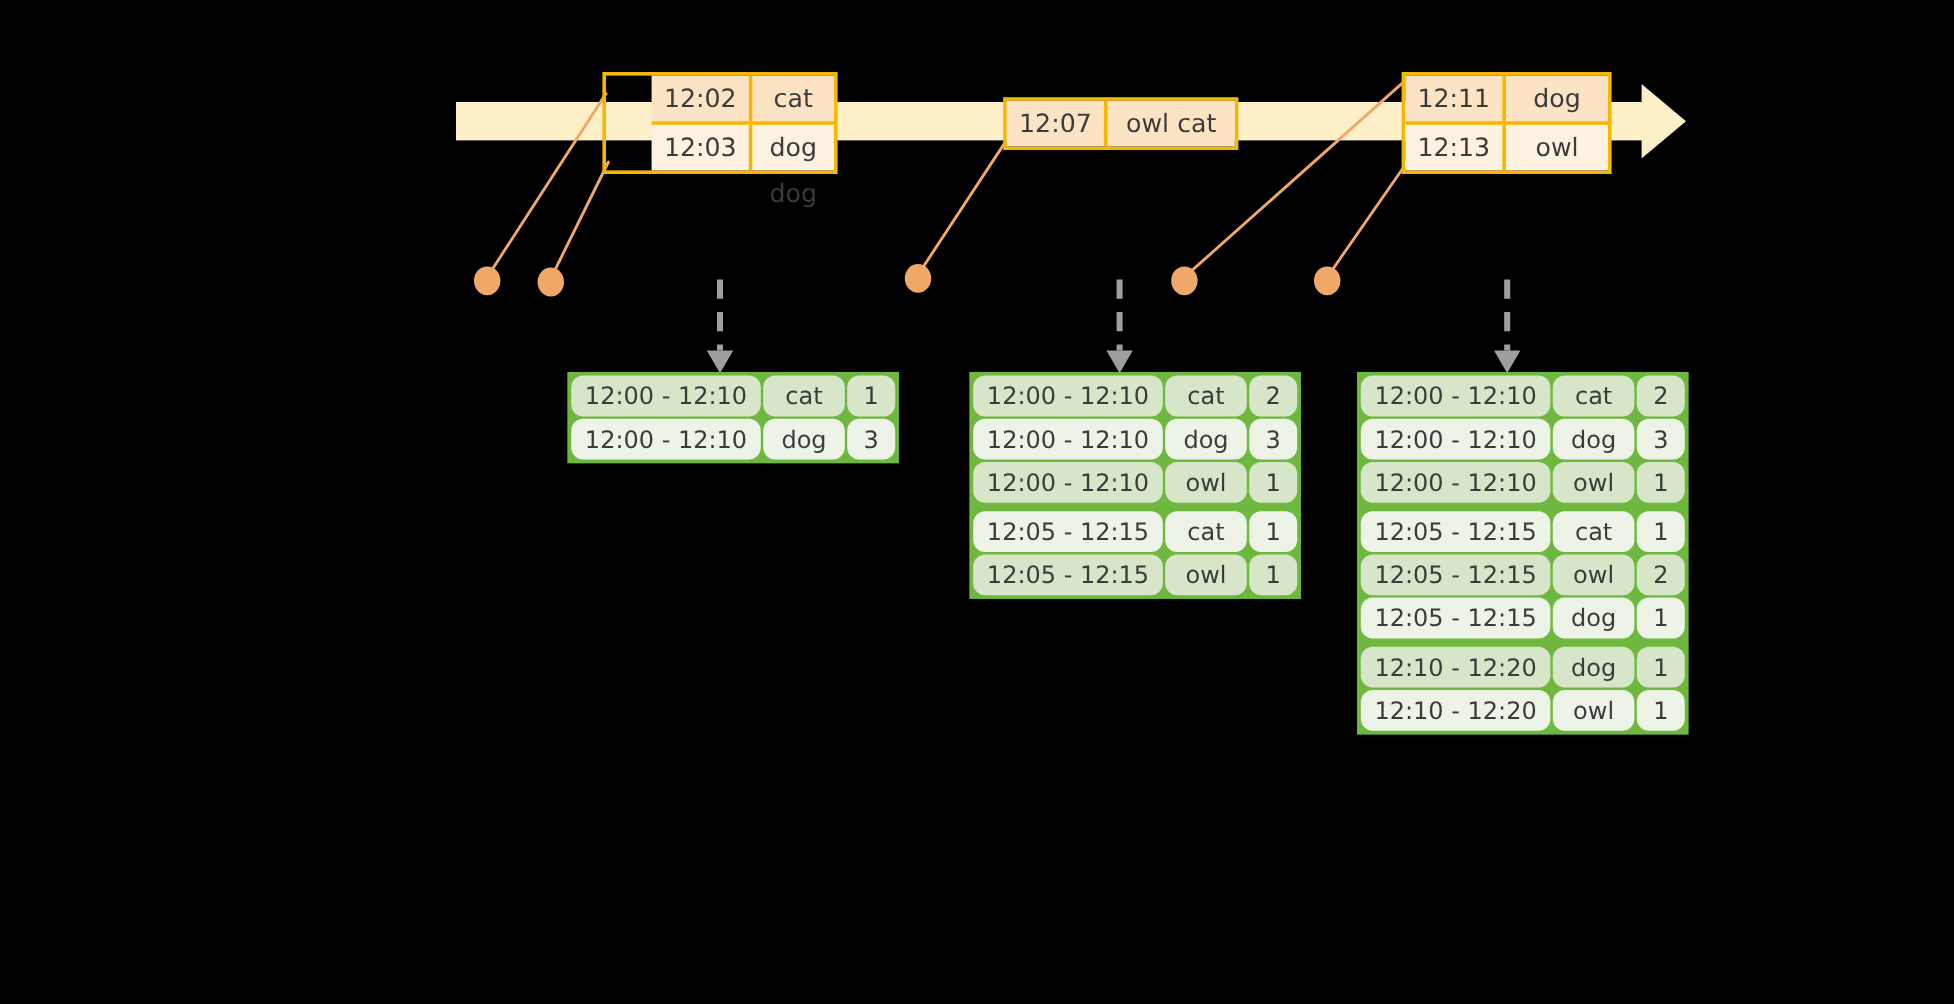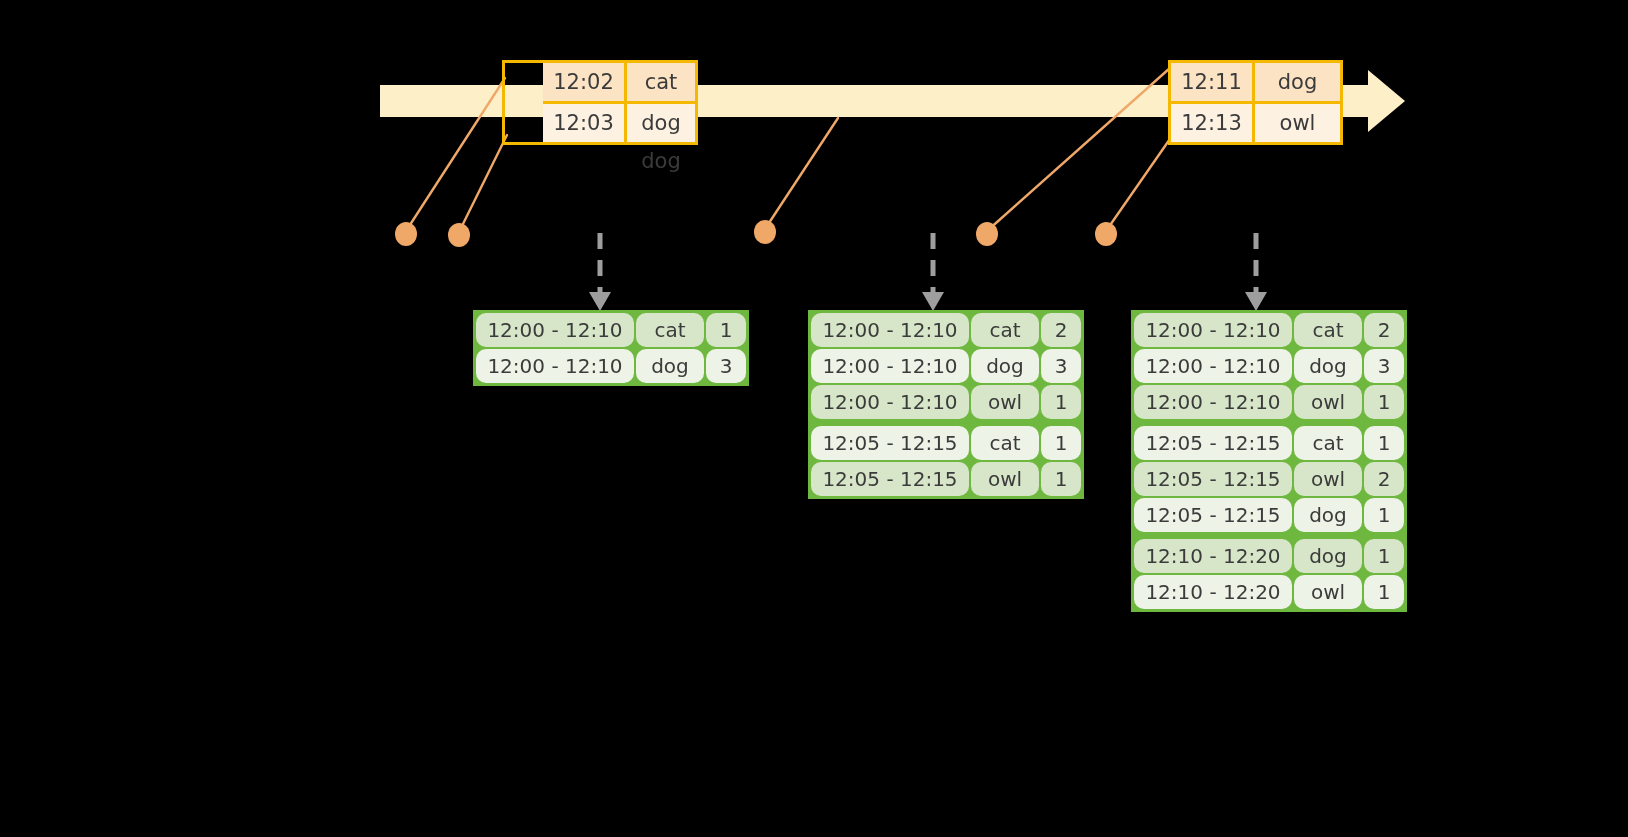--- a/index.html
+++ b/index.html
@@ -102,20 +102,26 @@
     <div class="evt-row r0">
       <div class="evt-time">12:02</div>
       <div class="evt-val">cat dog</div>
     </div>
     <div class="evt-row r1">
       <div class="evt-time">12:03</div>
       <div class="evt-val">dog dog</div>
     </div>
   </div>
 
+  <div class="evt-box" style="left:836px;top:81px;width:196px;">
+    <div class="evt-row r0">
+      <div class="evt-time">12:07</div>
+      <div class="evt-val">owl cat</div>
+    </div>
+  </div>
 
   <div class="evt-box" style="left:1168px;top:60px;width:175px;">
     <div class="evt-row r0">
       <div class="evt-time">12:11</div>
       <div class="evt-val">dog</div>
     </div>
     <div class="evt-row r1">
       <div class="evt-time">12:13</div>
       <div class="evt-val">owl</div>
     </div>

